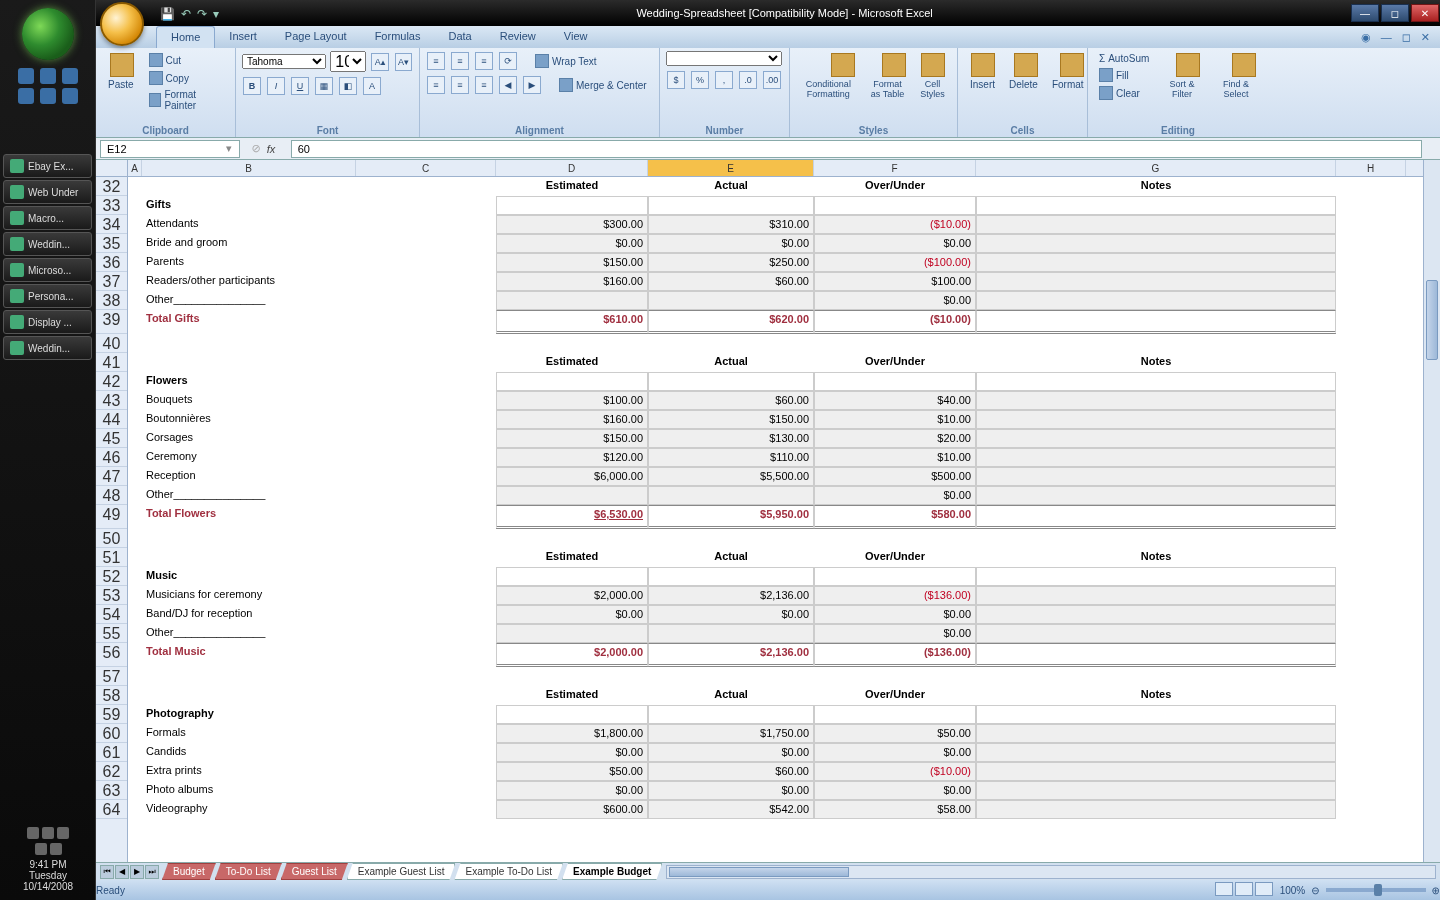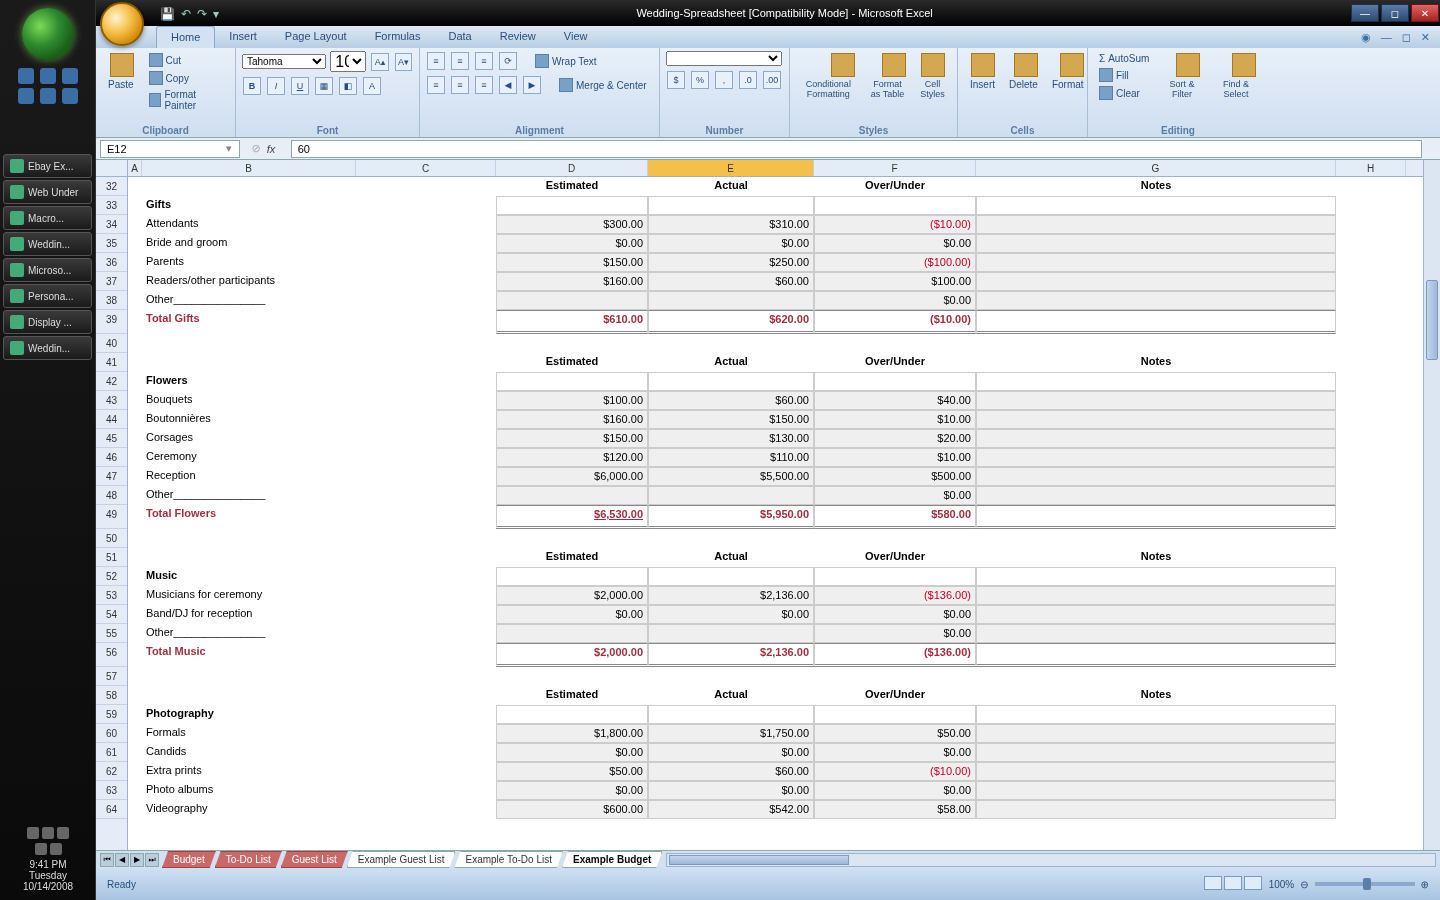--- a/index.html
+++ b/index.html
@@ -54,21 +54,21 @@
 .namebox { width:140px; border:1px solid #8aa; background:#fff; padding:2px 6px; margin-left:4px; }
 .fx-area { display:flex; align-items:center; flex:1; }
 .fx { width:18px; text-align:left; font-style:italic; color:#444; margin:0 6px; }
 .formula-input { flex:1; background:#fff; border:1px solid #8aa; padding:2px 6px; margin-right:18px; }
 
 
 .grid-wrap { flex:1; display:flex; overflow:hidden; background:#fff; position:relative; }
 .rowhdrs { width:32px; background:#e4ecf7; border-right:1px solid #9db2ce; }
 .colhdrs { height:17px; background:#e4ecf7; border-bottom:1px solid #9db2ce; display:flex; }
 .colhdr { border-right:1px solid #c5d2e3; text-align:center; font-size:10px; color:#333; line-height:17px; }
-.rowhdr { height:19px; border-bottom:1px solid #c5d2e3; text-align:center; font-size:10px; color:#333; line-height:19px; }
+.rowhdr { height:19px; border-bottom:1px solid #c5d2e3; text-align:center; font-size:16px; color:#333; line-height:19px; }
 .corner { width:32px; height:17px; background:#e4ecf7; border-right:1px solid #9db2ce; border-bottom:1px solid #9db2ce; }
 
 .sheet { flex:1; overflow:hidden; position:relative; }
 .sheet-inner { position:absolute; left:0; top:0; right:0; }
 
 .gridrow { display:flex; height:19px; border-bottom:0px solid #d4d4d4; }
 .gridrow.tall { height:22px; }
 .cell { border-right:0px solid #d4d4d4; font-size:11px; padding:2px 4px; overflow:hidden; white-space:nowrap; }
 .c-A { width:14px; } .c-B { width:214px; } .c-C { width:140px; } .c-D { width:152px; text-align:right; border:1px solid #ccc;} 
 .c-E { width:166px; text-align:right; border:1px solid #ccc;} .c-F { width:162px; text-align:right; border:1px solid #ccc;} 
@@ -88,21 +88,21 @@
 
 .sheettabs { height:18px; background:#d2e0ef; display:flex; align-items:center; font-size:10px; border-top:1px solid #8aa; }
 .st-nav { display:flex; gap:1px; padding:0 4px; }
 .st-nav span { width:14px; height:14px; background:#bcd; border:1px solid #8aa; cursor:pointer; display:flex;align-items:center;justify-content:center;font-size:8px;}
 .st-tab { padding:2px 10px; background:#c86868; color:#fff; border:1px solid #a04040; margin-left:-1px; cursor:pointer; clip-path: polygon(6px 0, 100% 0, calc(100% - 6px) 100%, 0 100%); }
 .st-tab.white { background:#fff; color:#333; border-color:#8aa; }
 .st-tab.active { background:#fff; color:#000; font-weight:bold; }
 .hscroll { flex:1; height:14px; background:#dce6f2; margin:0 4px; border:1px solid #9db2ce; position:relative; }
 .hthumb { position:absolute; left:2px; width:180px; top:1px; bottom:1px; background:linear-gradient(180deg,#c5d5ea,#9db8d8); border:1px solid #7a9ac0; }
 
-.status { height:32px; background:linear-gradient(180deg,#cfe0f2,#a8c4e2); display:flex; align-items:center; font-size:10px; color:#2a4e7b; padding:0 11px; }
+.status { height:20px; background:linear-gradient(180deg,#cfe0f2,#a8c4e2); display:flex; align-items:center; font-size:10px; color:#2a4e7b; padding:0 0; }
 .status .zoom { margin-left:auto; display:flex; align-items:center; gap:6px; }
 .zslider { width:100px; height:4px; background:#8aa9cf; position:relative; }
 .zslider::after { content:''; position:absolute; left:48px; top:-4px; width:8px; height:12px; background:#5a80a8; border-radius:2px; }
 .view-btns span { width:18px; height:14px; border:1px solid #7a9ac0; margin:0 1px; display:inline-block; background:#e0ecf8; }
 </style>
 </head>
 <body>
 
 <div class="taskbar-left">
   <div class="start-orb"></div>

